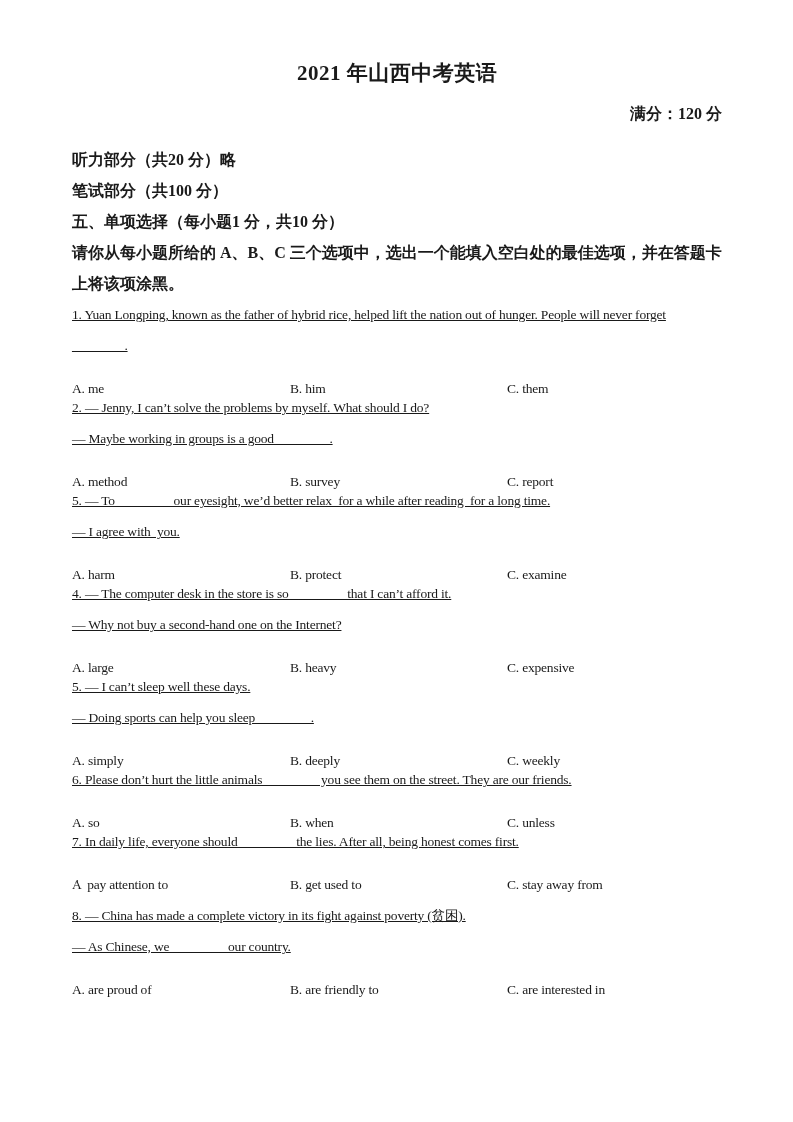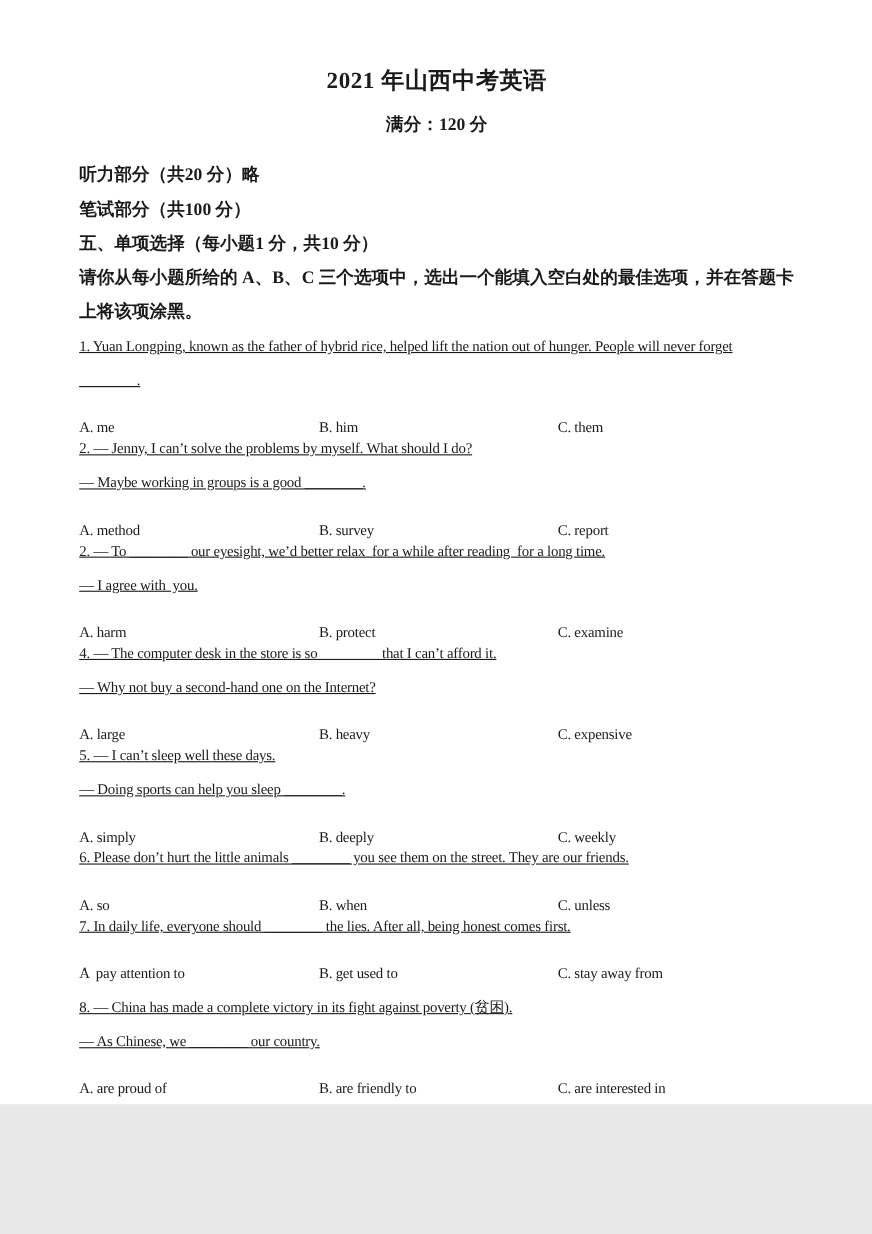--- a/index.html
+++ b/index.html
@@ -1,19 +1,19 @@
 <!DOCTYPE html>
 <html><head>
 <meta charset="utf-8">
 <style>
   * { margin: 0; padding: 0; box-sizing: border-box; }
   html, body { background: #e8e8e8; }
   .page {
     width: 793px;
-    height: 1004px;
+    height: 1122px;
     background: #ffffff;
     position: relative;
     overflow: hidden;
     margin: 0 auto;
     color: #1a1a1a;
     font-family: "Liberation Serif", "DejaVu Serif", serif;
   }
   .content {
     position: absolute;
     left: 72px;
@@ -24,21 +24,21 @@
     margin-top: 58px;
     text-align: center;
     font-size: 21px;
     font-weight: bold;
     line-height: 30px;
     letter-spacing: 0.5px;
     white-space: pre;
   }
   .doc-subtitle {
     margin-top: 14px;
-    text-align: center;
+    text-align: right;
     font-size: 16px;
     font-weight: bold;
     line-height: 24px;
     white-space: pre;
   }
   .cn-line {
     font-size: 16px;
     font-weight: bold;
     line-height: 31px;
     white-space: pre;
@@ -110,21 +110,21 @@
         <div class="qline">2. — Jenny, I can’t solve the problems by myself. What should I do?</div>
         <div class="qline">— Maybe working in groups is a good ________.</div>
         <div class="opts">
           <span class="opt opt-a">A. method</span>
           <span class="opt opt-b">B. survey</span>
           <span class="opt opt-c">C. report</span>
         </div>
       </div>
 
       <div class="q">
-        <div class="qline">2. — To ________ our eyesight, we’d better relax  for a while after reading  for a long time.</div>
+        <div class="qline">5. — To ________ our eyesight, we’d better relax  for a while after reading  for a long time.</div>
         <div class="qline">— I agree with  you.</div>
         <div class="opts">
           <span class="opt opt-a">A. harm</span>
           <span class="opt opt-b">B. protect</span>
           <span class="opt opt-c">C. examine</span>
         </div>
       </div>
 
       <div class="q">
         <div class="qline">4. — The computer desk in the store is so ________ that I can’t afford it.</div>

